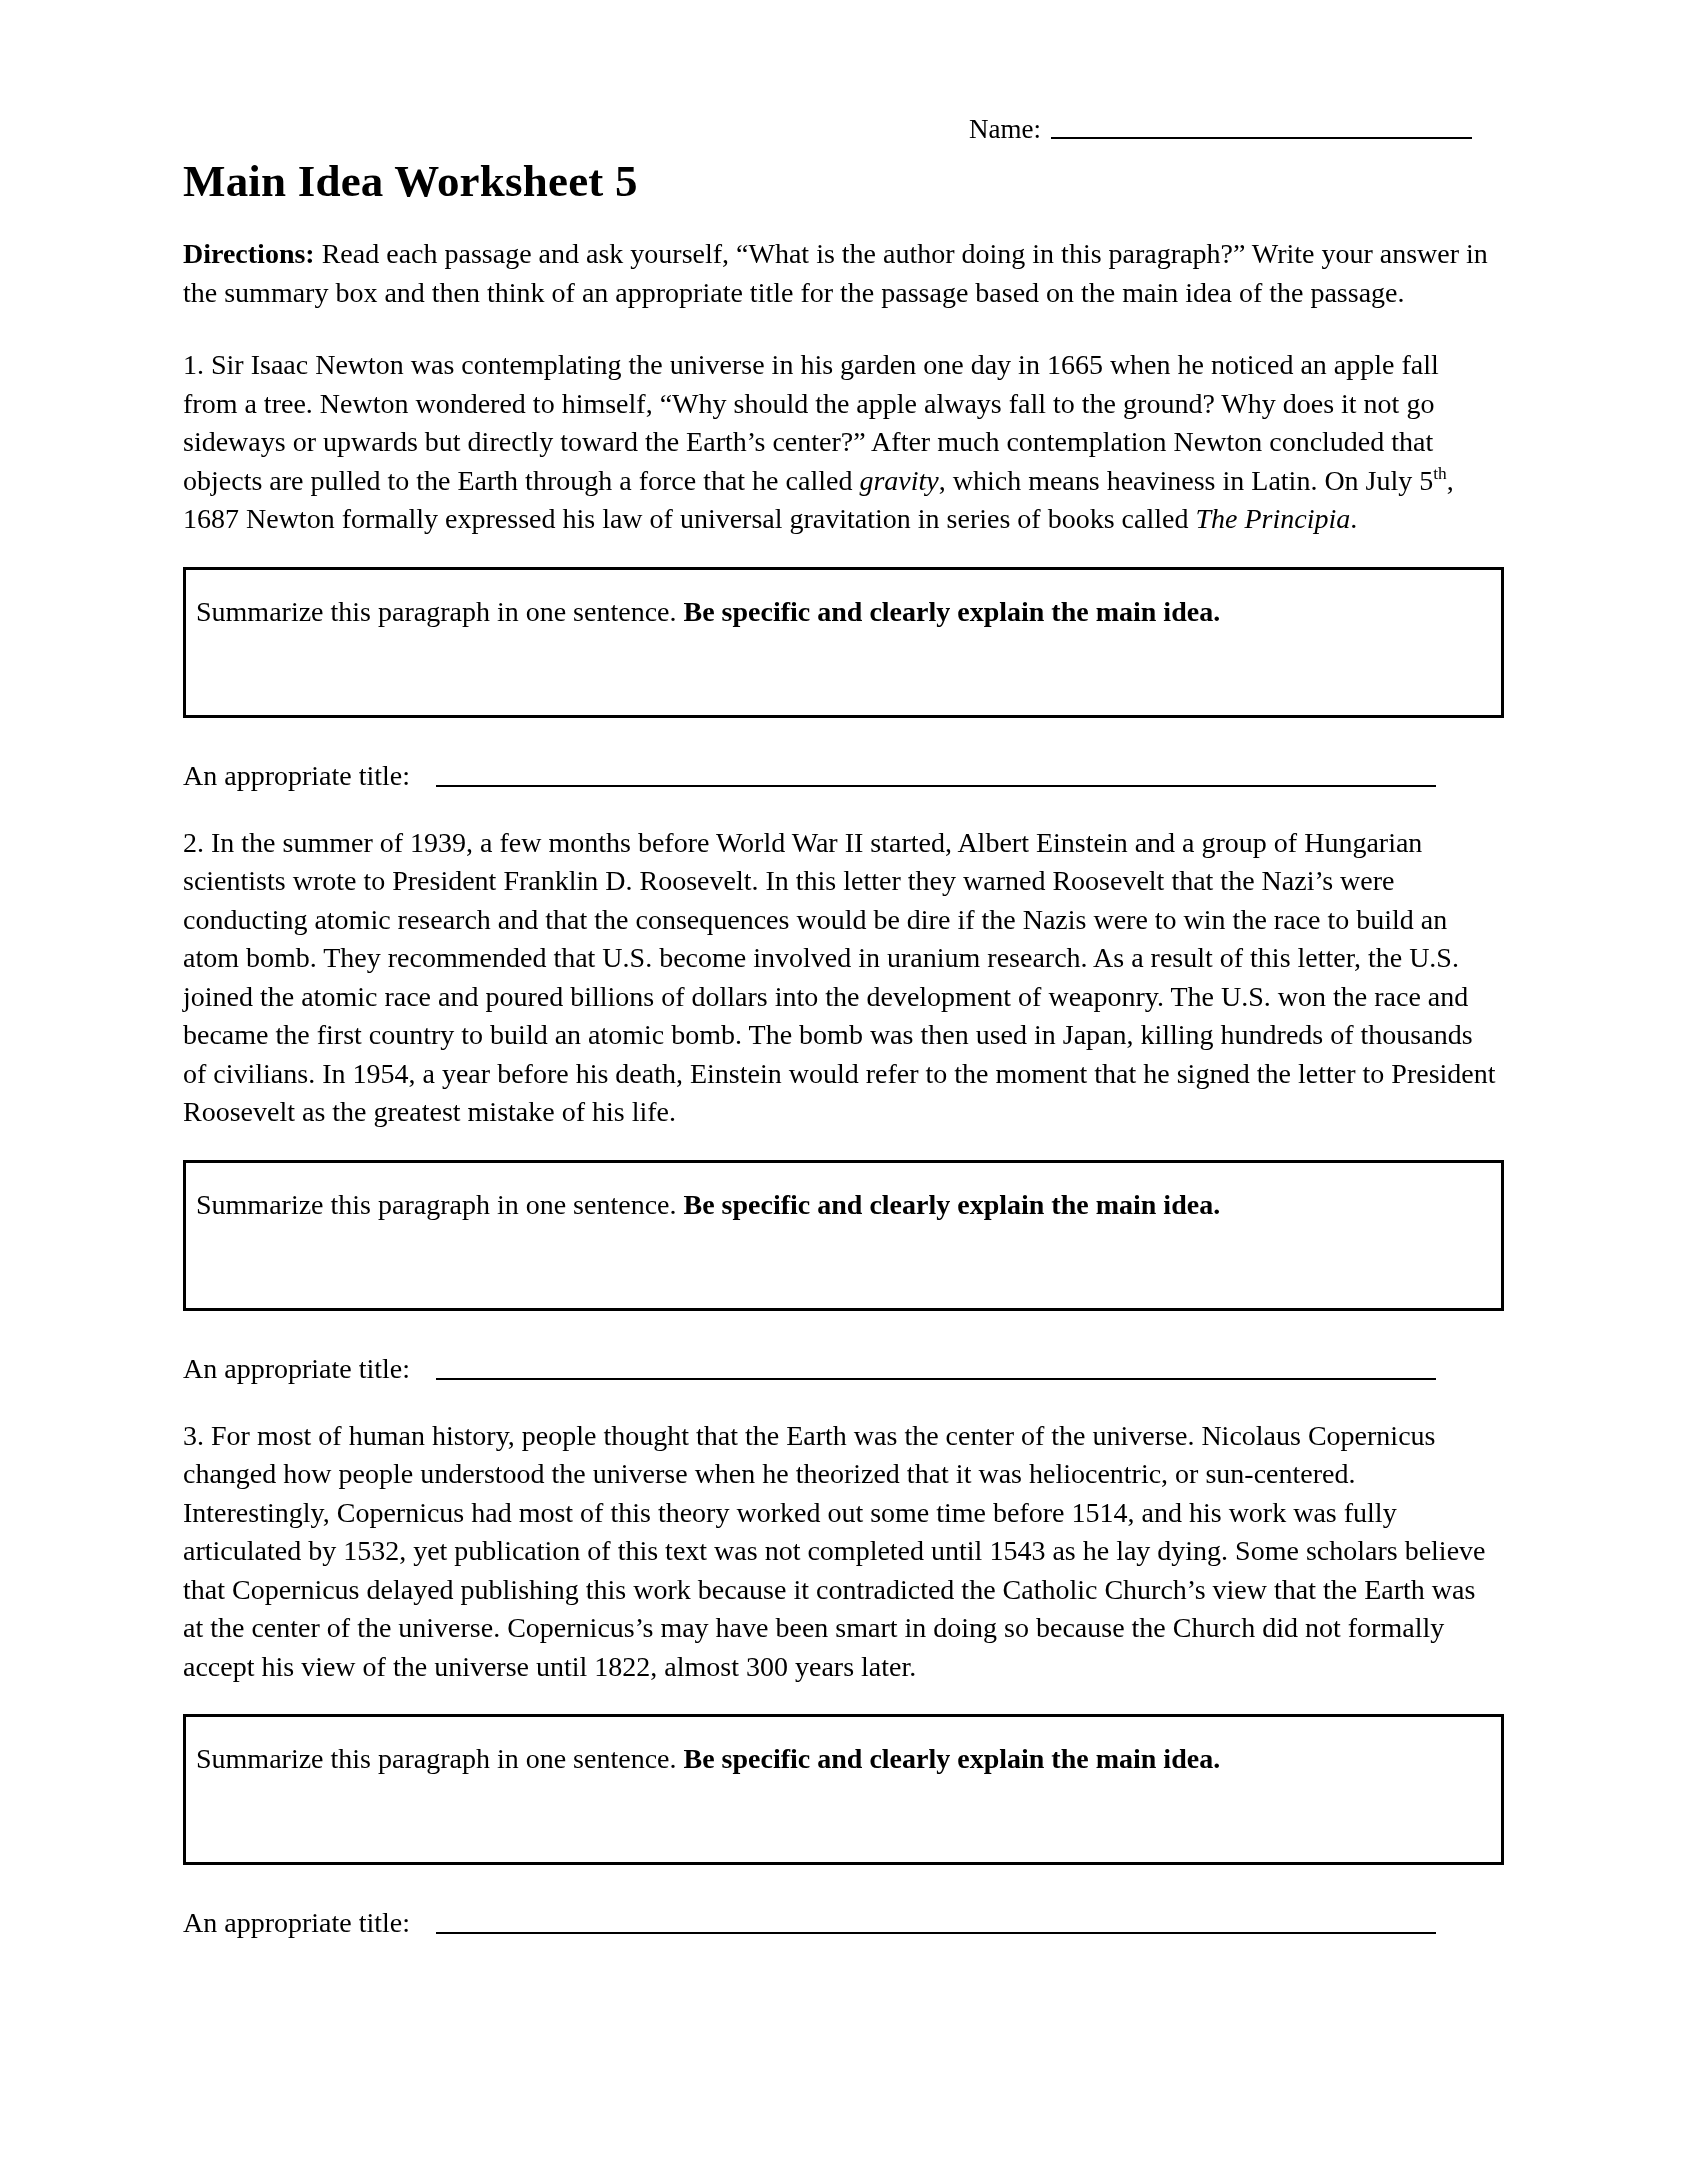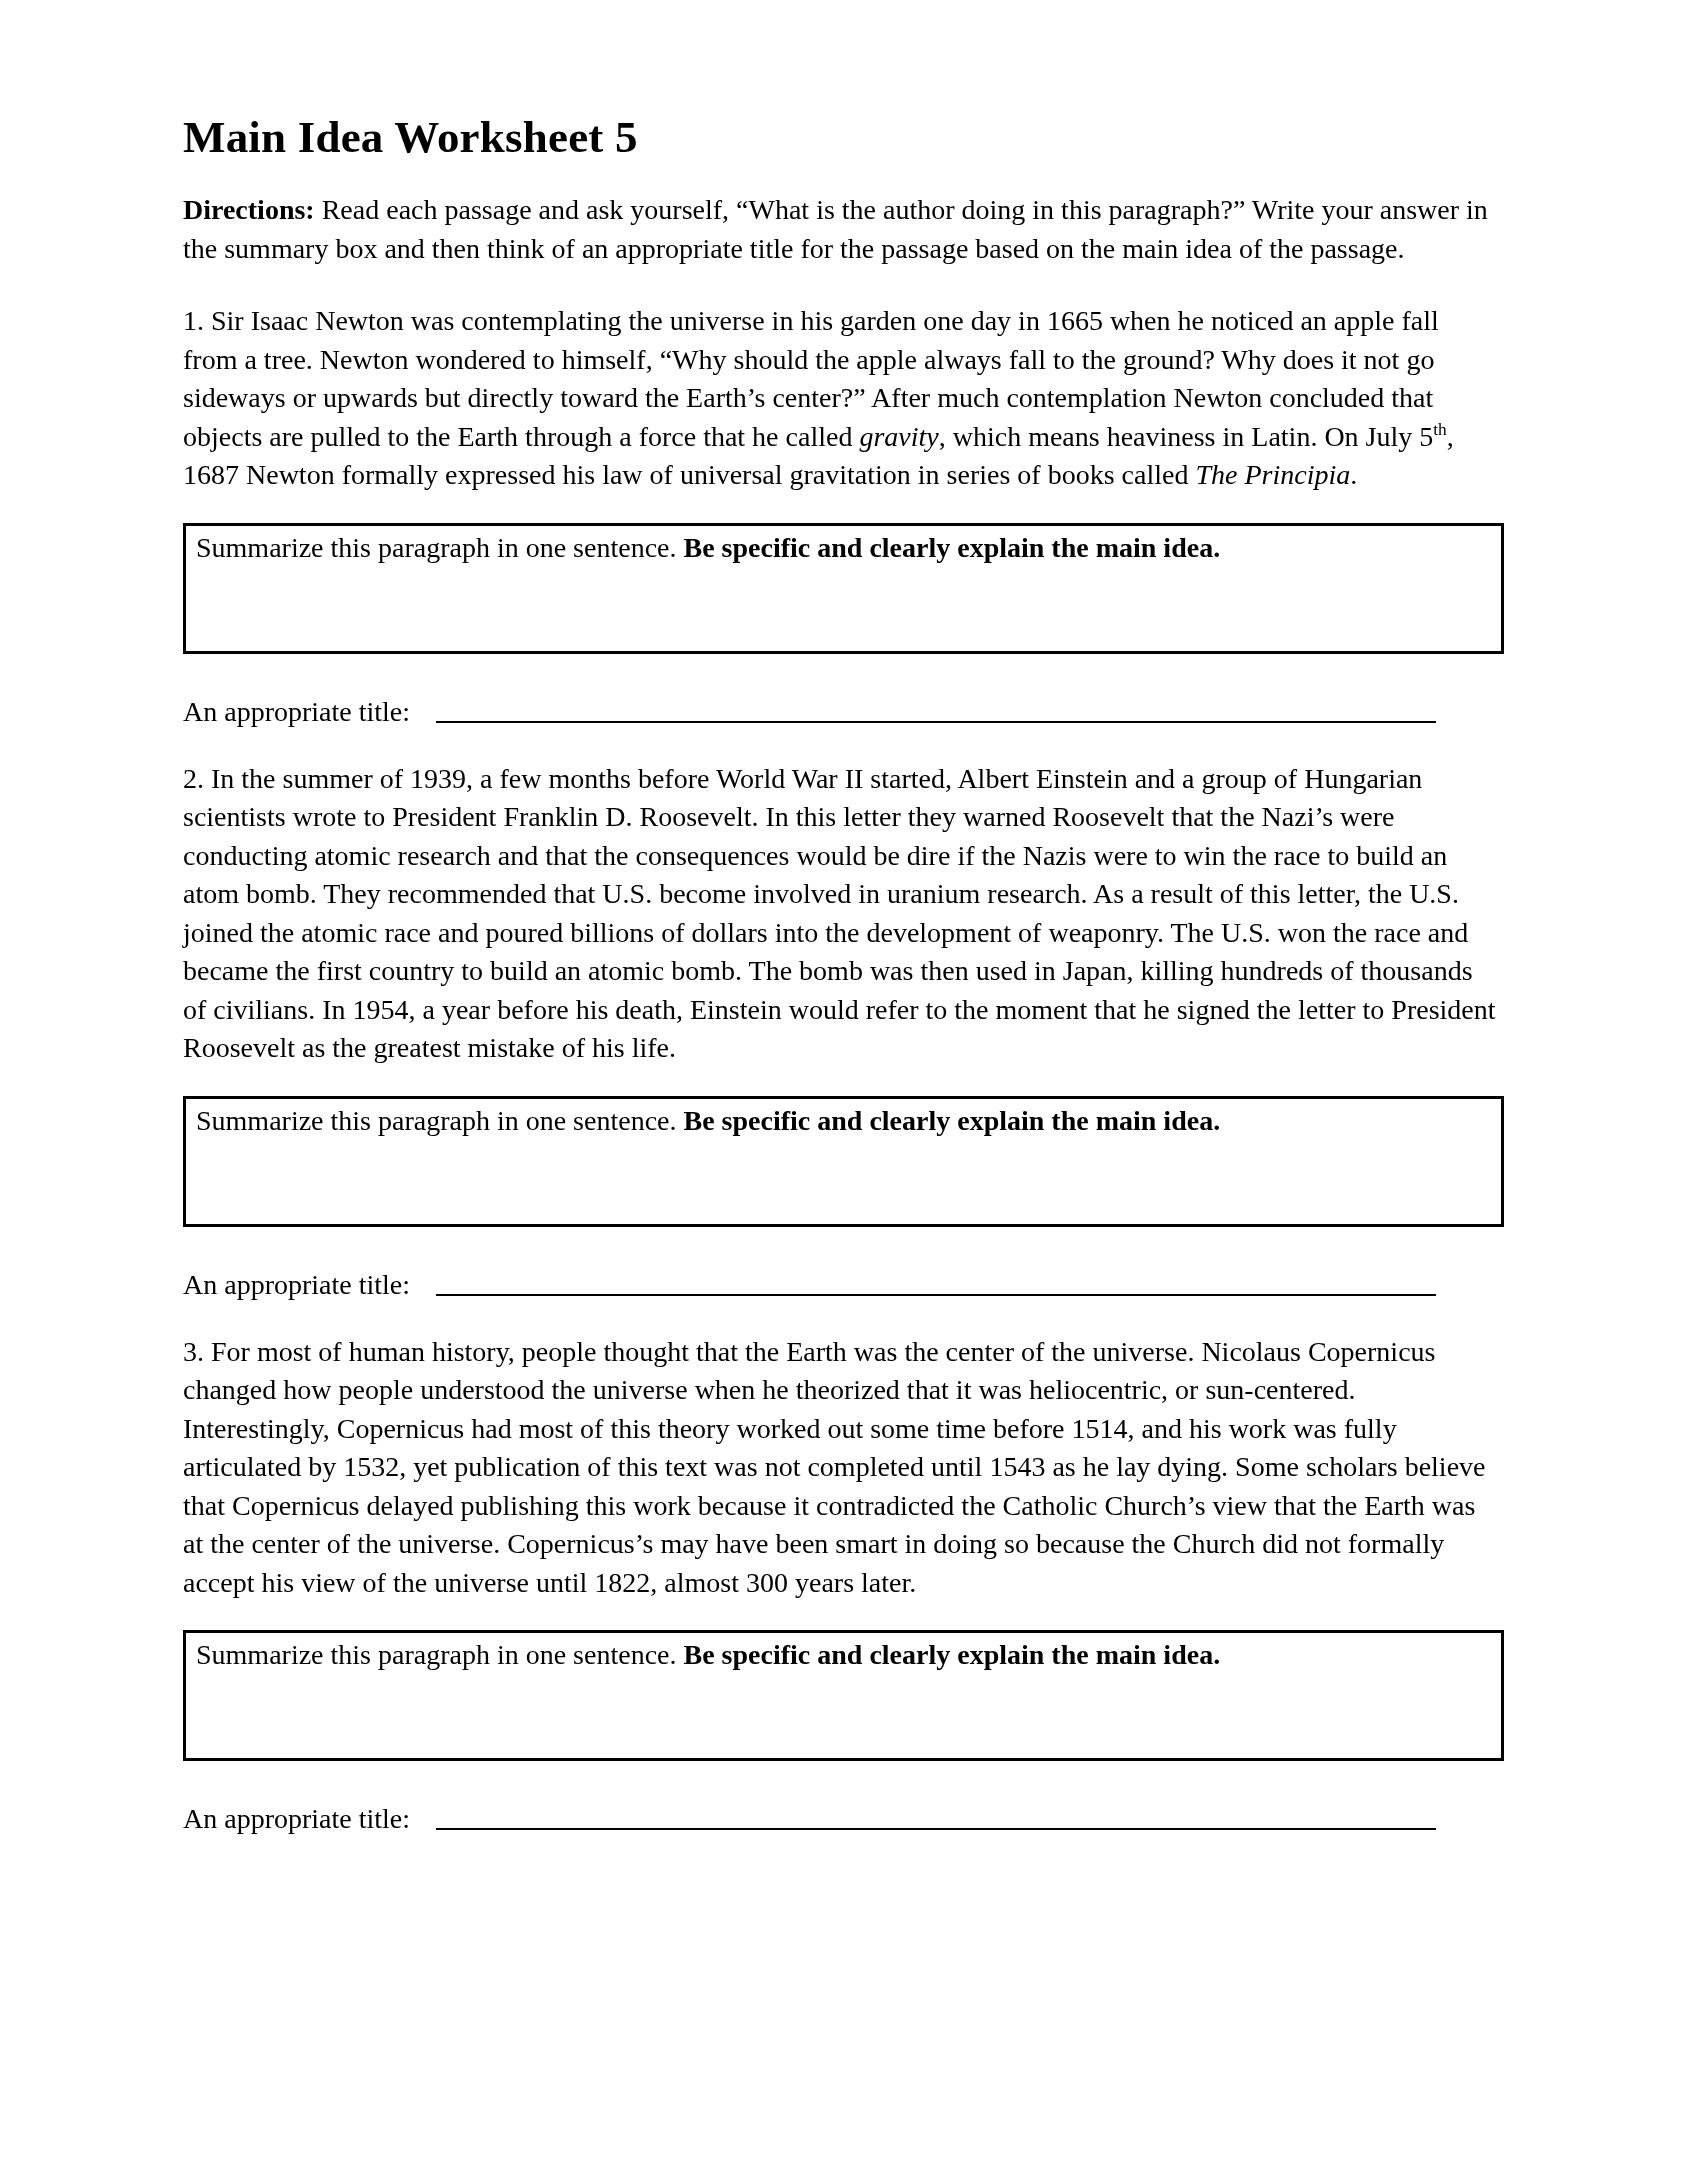--- a/index.html
+++ b/index.html
@@ -86,21 +86,21 @@
     vertical-align: super;
     line-height: 0;
     margin-top: 17px;
   }
 
   
   .summary-box {
     border: 3px solid #000000;
     height: 121px;
     margin-top: 14px;
-    padding: 4px 10px 0 10px;
+    padding: 24px 10px 0 10px;
     box-sizing: content-box;
     width: 1295px;
     margin-left: 0;
   }
   .summary-prompt {
     font-size: 28px;
     line-height: 1.25;
   }
   .summary-prompt .strong {
     font-weight: bold;
@@ -128,20 +128,24 @@
     top: -3px;
     max-width: 1000px;
   }
 </style>
 </head>
 <body>
 
 <div class="page">
   <div class="content">
 
+    <div class="name-row">
+      <span class="name-label">Name:</span>
+      <span class="name-rule"></span>
+    </div>
 
     <h1 class="worksheet-title">Main Idea Worksheet 5</h1>
 
     <p class="directions"><span class="lead">Directions:</span><span> Read each passage and ask yourself, “What is the author doing in this paragraph?” Write your answer in the summary box and then think of an appropriate title for the passage based on the main idea of the passage.</span></p>
 
     <p class="passage"><span>1. Sir Isaac Newton was contemplating the universe in his garden one day in 1665 when he noticed an apple fall from a tree. Newton wondered to himself, “Why should the apple always fall to the ground? Why does it not go sideways or upwards but directly toward the Earth’s center?” After much contemplation Newton concluded that objects are pulled to the Earth through a force that he called </span><em>gravity</em><span>, which means heaviness in Latin. On July 5</span><sup>th</sup><span>, 1687 Newton formally expressed his law of universal gravitation in series of books called </span><em>The Principia</em><span>.</span></p>
 
     <div class="summary-box">
       <div class="summary-prompt"><span>Summarize this paragraph in one sentence. </span><span class="strong">Be specific and clearly explain the main idea.</span></div>
     </div>

